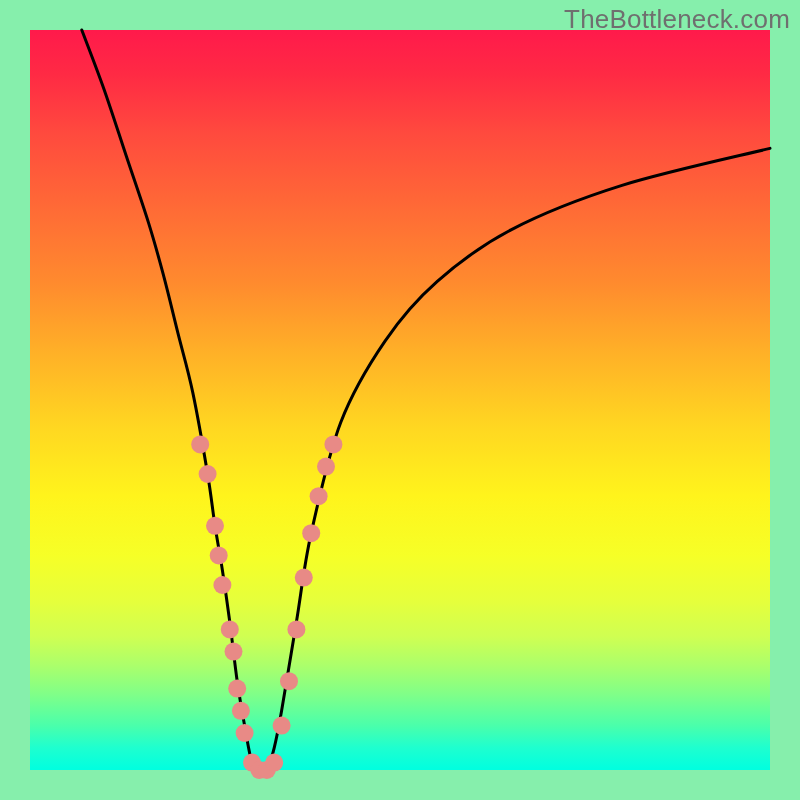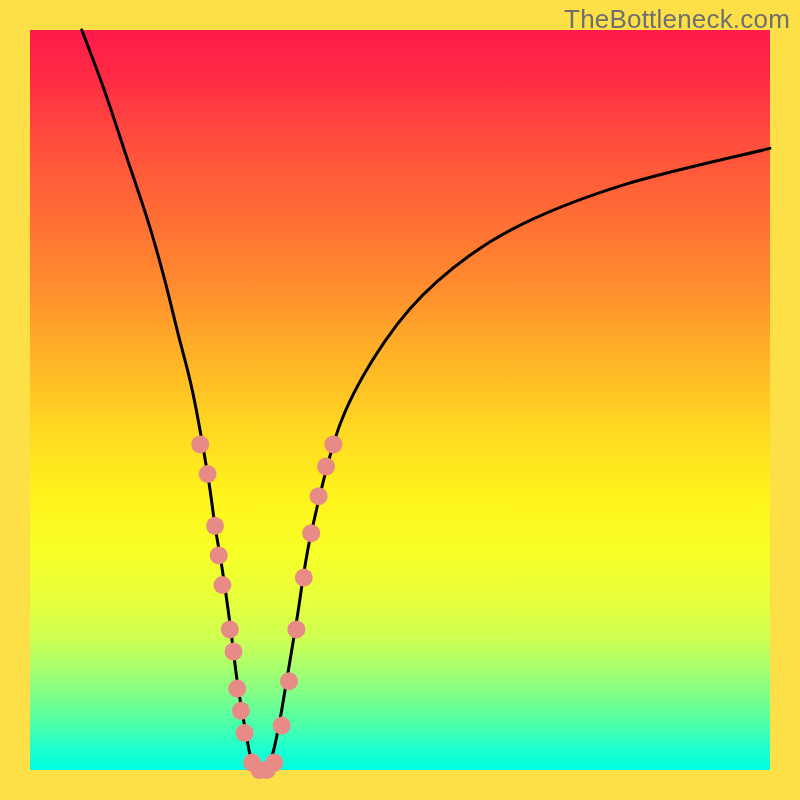--- a/index.html
+++ b/index.html
@@ -10,21 +10,21 @@
     overflow: hidden;
     background: #000;
     font-family: Arial, Helvetica, sans-serif;
   }
   .frame {
     position: absolute;
     left: 0;
     top: 0;
     width: 800px;
     height: 800px;
-    background: #fde047;
+    background: #86efac;
   }
   .plot-area {
     position: absolute;
     left: 30px;
     top: 30px;
     width: 740px;
     height: 740px;
     
     background: linear-gradient(
       to bottom,

